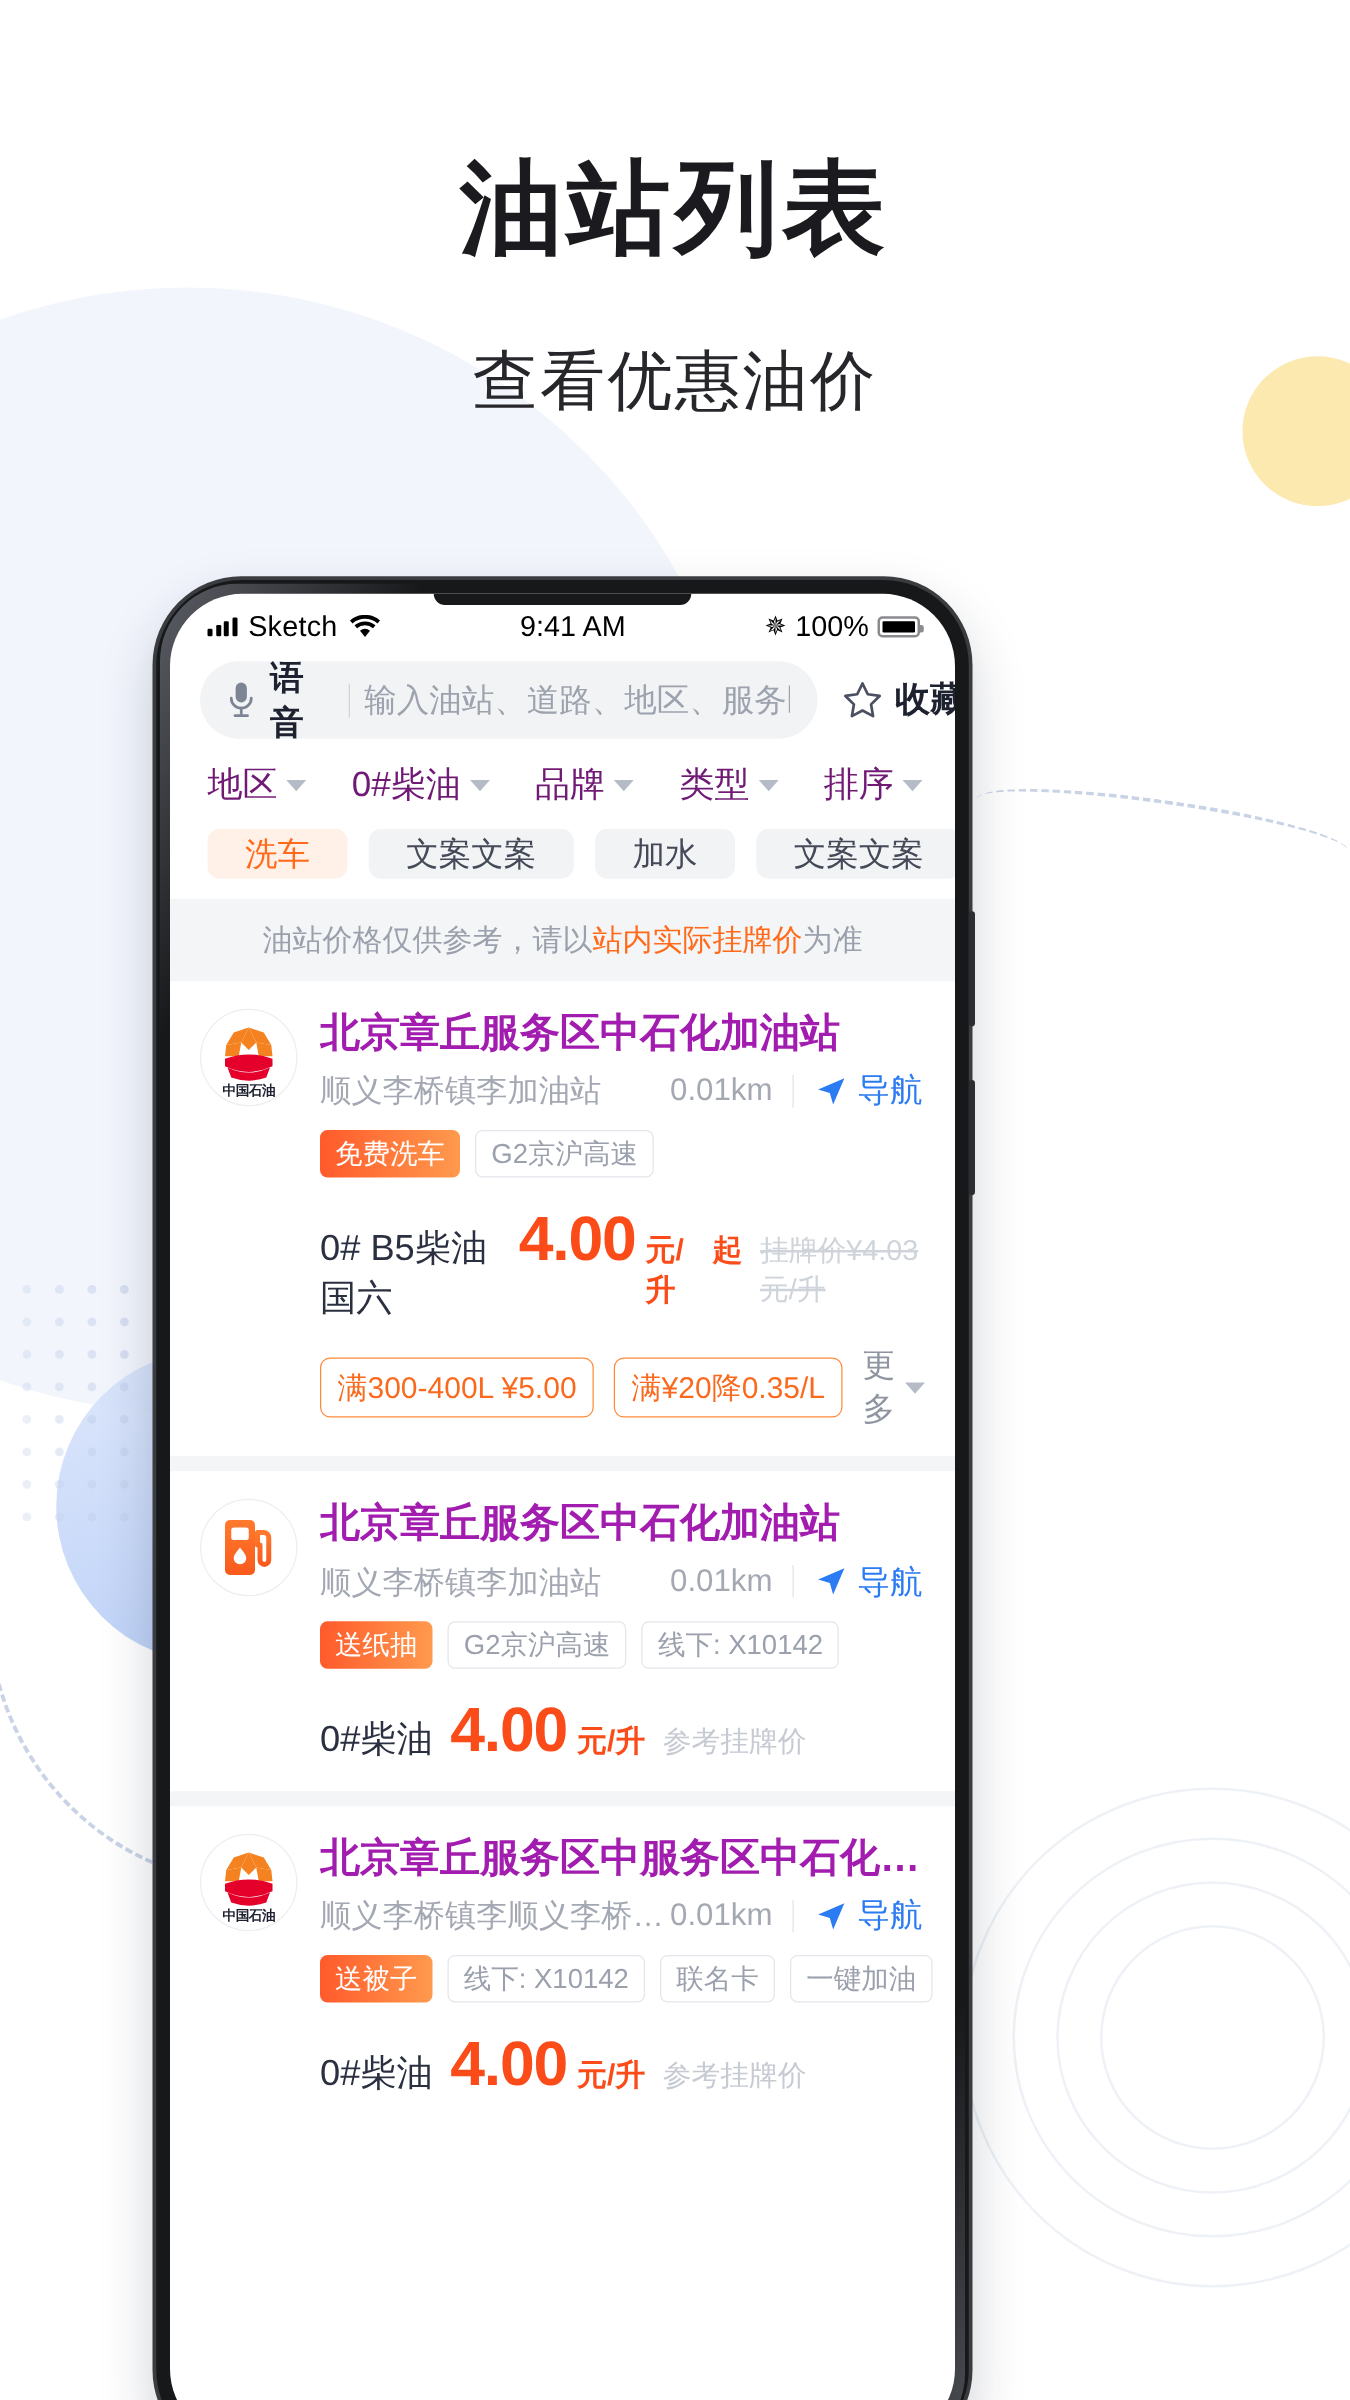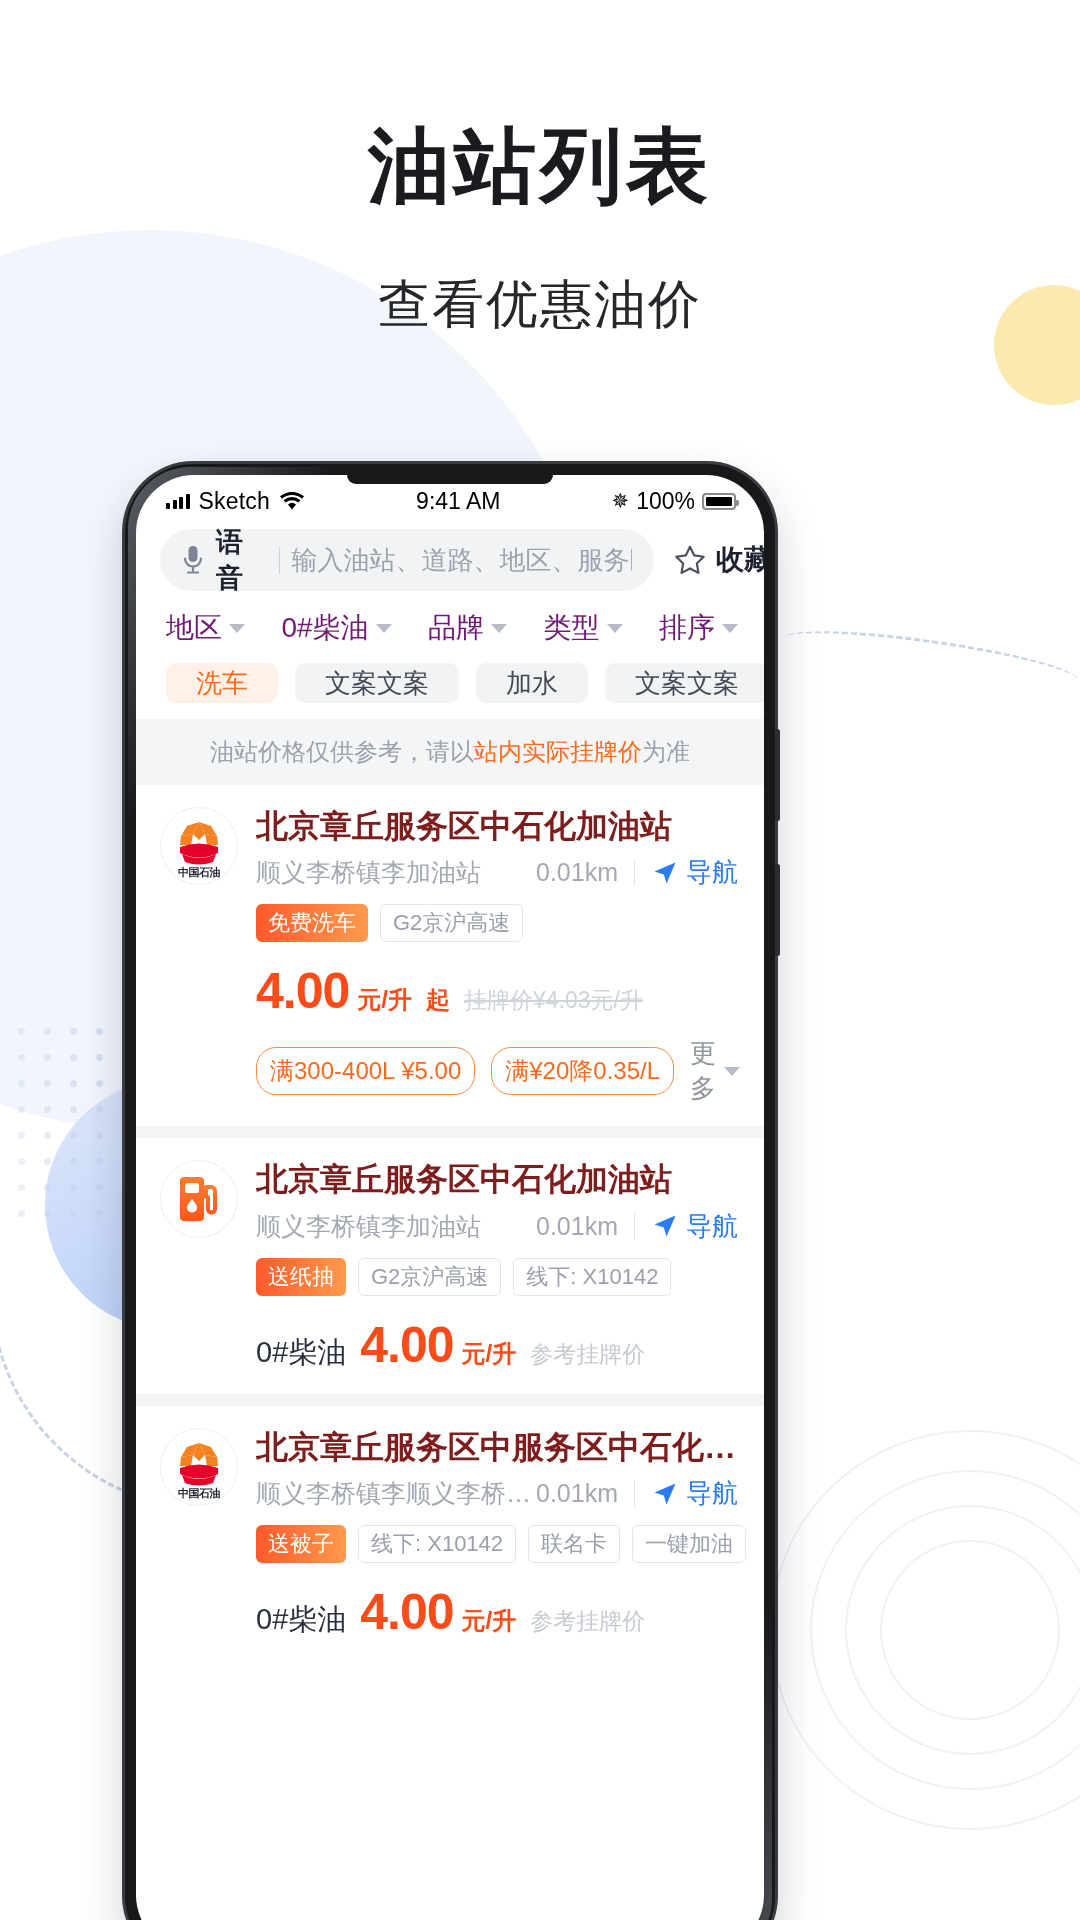--- a/index.html
+++ b/index.html
@@ -174,21 +174,21 @@
   .card + .card { margin-top: 12px; }
   .card-top { display: flex; gap: 18px; }
   .logo {
     width: 78px; height: 78px; flex: none; border-radius: 50%;
     background: #fff; border: 1px solid #edeef1;
     display: flex; align-items: center; justify-content: center;
     overflow: hidden;
   }
   .card-body { flex: 1; min-width: 0; }
   .st-name {
-    font-size: 32px; font-weight: 700; color: #7f1d1d; line-height: 1.2;
+    font-size: 32px; font-weight: 700; color: #a21caf; line-height: 1.2;
     white-space: nowrap; overflow: hidden; text-overflow: ellipsis;
   }
   .st-sub {
     display: flex; align-items: center; gap: 0; margin-top: 10px;
   }
   .st-addr {
     font-size: 25px; color: #a3a8b3; flex: 1; min-width: 0;
     white-space: nowrap; overflow: hidden; text-overflow: ellipsis;
   }
   .st-dist { font-size: 25px; color: #a3a8b3; flex: none; padding-right: 16px; }
@@ -210,21 +210,21 @@
   .pricerow { display: flex; align-items: baseline; gap: 14px; margin-top: 20px; padding-left: 96px; }
   .ptype { font-size: 29px; color: #2b3040; }
   .pnum { font-size: 50px; font-weight: 700; color: #fa4b19; letter-spacing: -1px; }
   .punit { font-size: 24px; font-weight: 700; color: #fa4b19; margin-left: -6px; }
   .pqi { font-size: 24px; font-weight: 700; color: #fa4b19; }
   .pstrike { font-size: 23px; color: #cfd3da; text-decoration: line-through; }
   .pref { font-size: 23px; color: #c6cad2; }
 
   .dealrow { display: flex; align-items: center; gap: 16px; margin-top: 16px; padding-left: 96px; }
   .deal {
-    border: 1px solid #ff8a3d; border-radius: 20px; color: #fa6a1e;
+    border: 1px solid #ff8a3d; border-radius: 8px; color: #fa6a1e;
     font-size: 24px; padding: 7px 13px; white-space: nowrap;
   }
   .more { margin-left: auto; display: flex; align-items: center; gap: 8px; }
   .more span { font-size: 26px; color: #8e94a0; }
 
   .warnbar {
     display: flex; align-items: center; gap: 12px;
     background: #fff5ef; padding: 16px 24px; margin-top: 2px;
   }
   .warn-text { font-size: 26px; color: #fa6a1e; flex: 1; }
@@ -403,20 +403,21 @@
                   <span class="nav-label">导航</span>
                 </div>
               </div>
               <div class="tagrow">
                 <span class="tag promo">免费洗车</span>
                 <span class="tag">G2京沪高速</span>
               </div>
             </div>
           </div>
           <div class="pricerow">
+            <span class="ptype">0# B5柴油 国六</span>
             <span class="pnum">4.00</span>
             <span class="punit">元/升</span>
             <span class="pqi">起</span>
             <span class="pstrike">挂牌价¥4.03元/升</span>
           </div>
           <div class="dealrow">
             <span class="deal">满300-400L ¥5.00</span>
             <span class="deal">满¥20降0.35/L</span>
             <div class="more">
               <span>更多</span>

